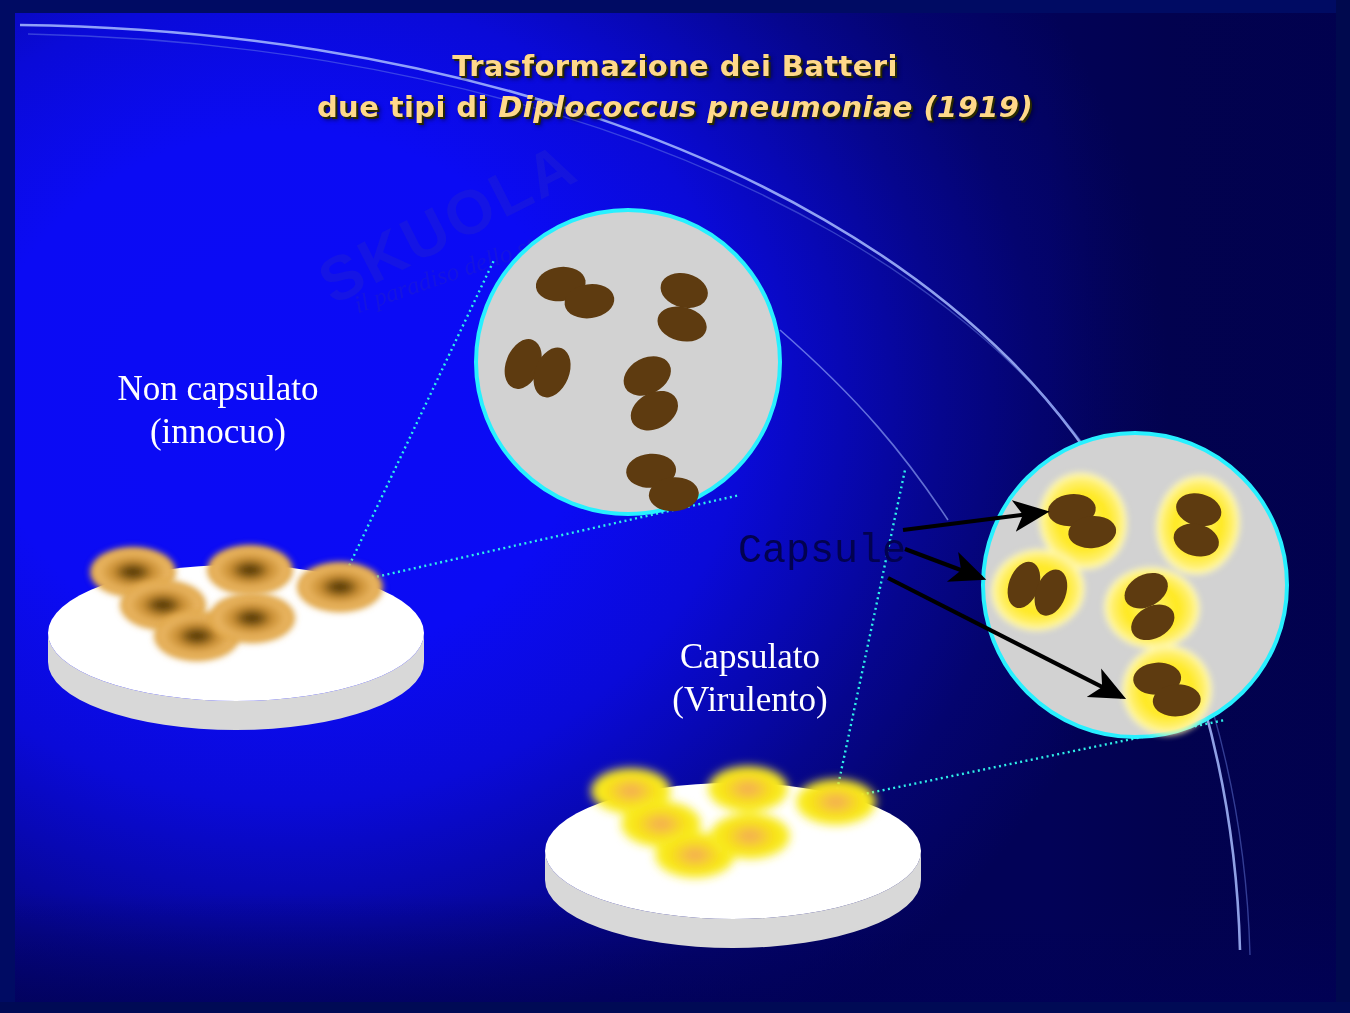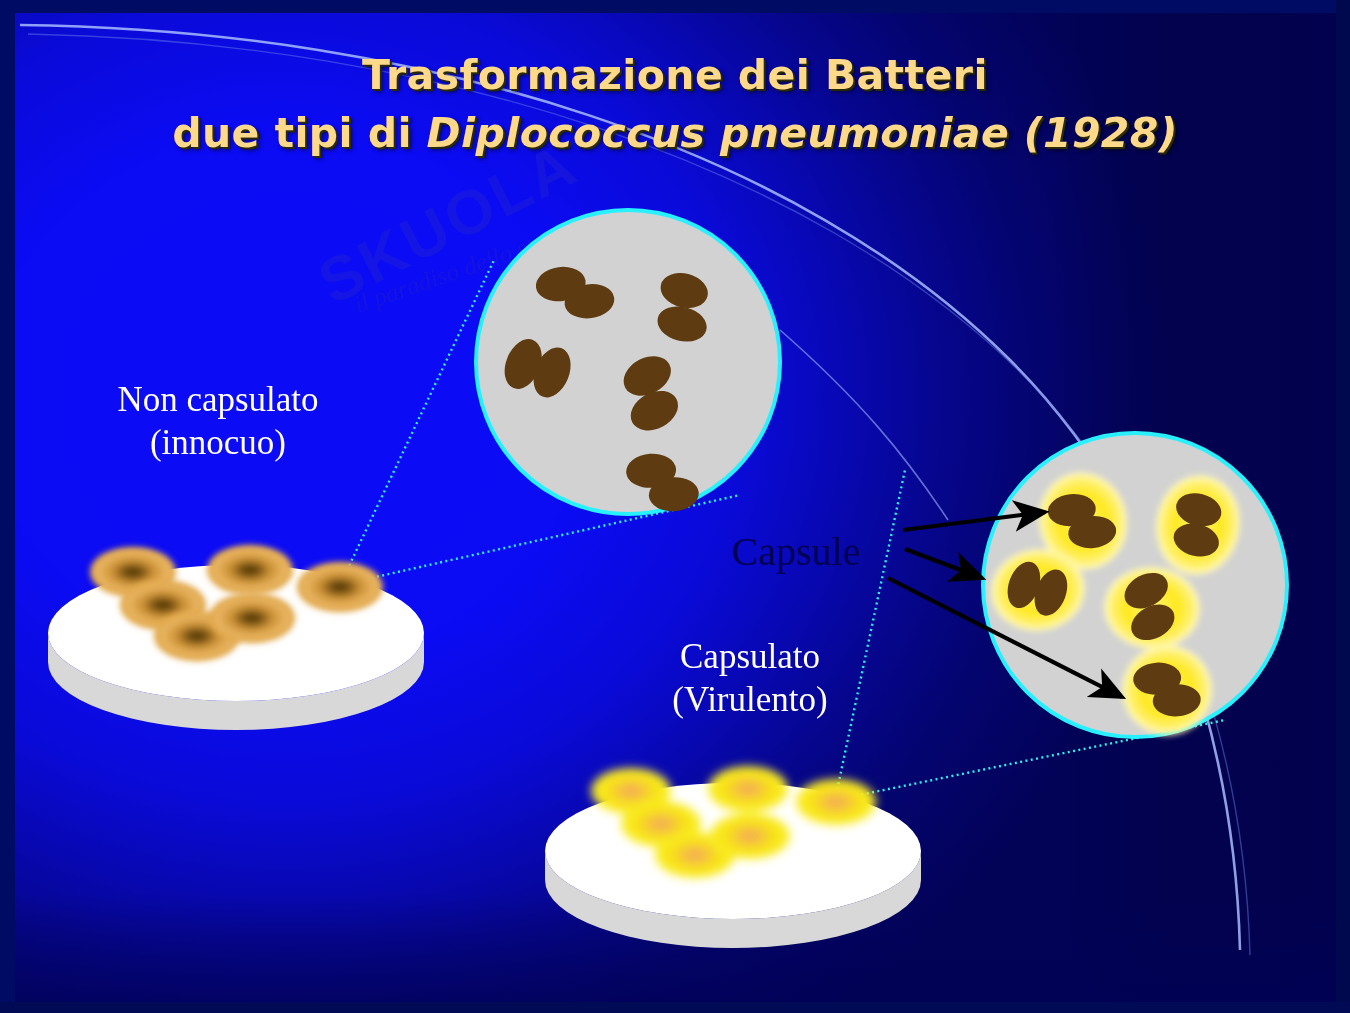--- a/index.html
+++ b/index.html
@@ -32,34 +32,34 @@
   .wm{position:absolute;left:330px;top:175px;width:330px;height:170px;
       transform:rotate(-27deg);opacity:.5;pointer-events:none;}
   .wm .wm-main{font-family:"Liberation Sans",sans-serif;font-weight:bold;
       font-size:62px;letter-spacing:3px;color:#1f1fd6;line-height:1;}
   .wm .wm-sub{font-family:"Liberation Serif",serif;font-style:italic;
       font-size:25px;color:#1e1ecf;margin-top:8px;margin-left:18px;
       transform:rotate(8deg);}
 
   
   .title{position:absolute;left:0;top:46px;width:1350px;text-align:center;
-    font-family:"DejaVu Sans",sans-serif;font-weight:bold;font-size:41px;
+    font-family:"DejaVu Sans",sans-serif;font-weight:bold;font-size:29px;
     line-height:1.42;color:#ffd98a;letter-spacing:.4px;
     text-shadow:2px 2px 0 #2a2a00, 3px 3px 4px rgba(0,0,0,.55);}
   .title .l2{display:block;}
   .title .sp{font-style:italic;font-weight:bold;}
 
   
   .lbl{position:absolute;color:#ffffff;font-size:35px;line-height:1.22;
        text-align:center;white-space:pre-line;}
   .lbl.dark{color:#020250;}
 
-  #lbl-noncap{left:28px;top:368px;width:380px;margin-top:11px;}
+  #lbl-noncap{left:28px;top:368px;width:380px;}
   #lbl-cap{left:560px;top:636px;width:380px;}
-  #lbl-capsule{left:686px;top:528px;width:220px;text-align:center;font-size:40px;}
+  #lbl-capsule{left:686px;top:528px;width:220px;text-align:right;font-size:40px;font-family:Liberation Mono, monospace;}
 </style>
 </head>
 <body>
 
 <div id="stage">
 
   <div class="bg-outer"></div>
   <div class="bg-frame"></div>
   <div class="bg-glow"></div>
   <div class="bg-rightdark"></div>
@@ -75,21 +75,21 @@
     <path d="M 780 330 C 860 400 905 455 948 520" fill="none" stroke="#9fb4ff" stroke-width="1.6" opacity=".6"></path>
   </svg>
 
   <div class="wm">
     <div class="wm-main">SKUOLA</div>
     <div class="wm-sub">il paradiso dello studente</div>
   </div>
 
   <div class="title">
     <span>Trasformazione dei Batteri</span>
-    <span class="l2"><span>due tipi di </span><span class="sp">Diplococcus pneumoniae (1928)</span></span>
+    <span class="l2"><span>due tipi di </span><span class="sp">Diplococcus pneumoniae (1919)</span></span>
   </div>
 
   <svg class="art" viewBox="0 0 1350 1013" preserveAspectRatio="none">
     <defs>
 
       <radialGradient id="gRough" cx="50%" cy="50%" r="50%">
         <stop offset="0%" stop-color="#4d3208"></stop>
         <stop offset="26%" stop-color="#7a5412"></stop>
         <stop offset="52%" stop-color="#c98e33"></stop>
         <stop offset="82%" stop-color="#e3ad55"></stop>

